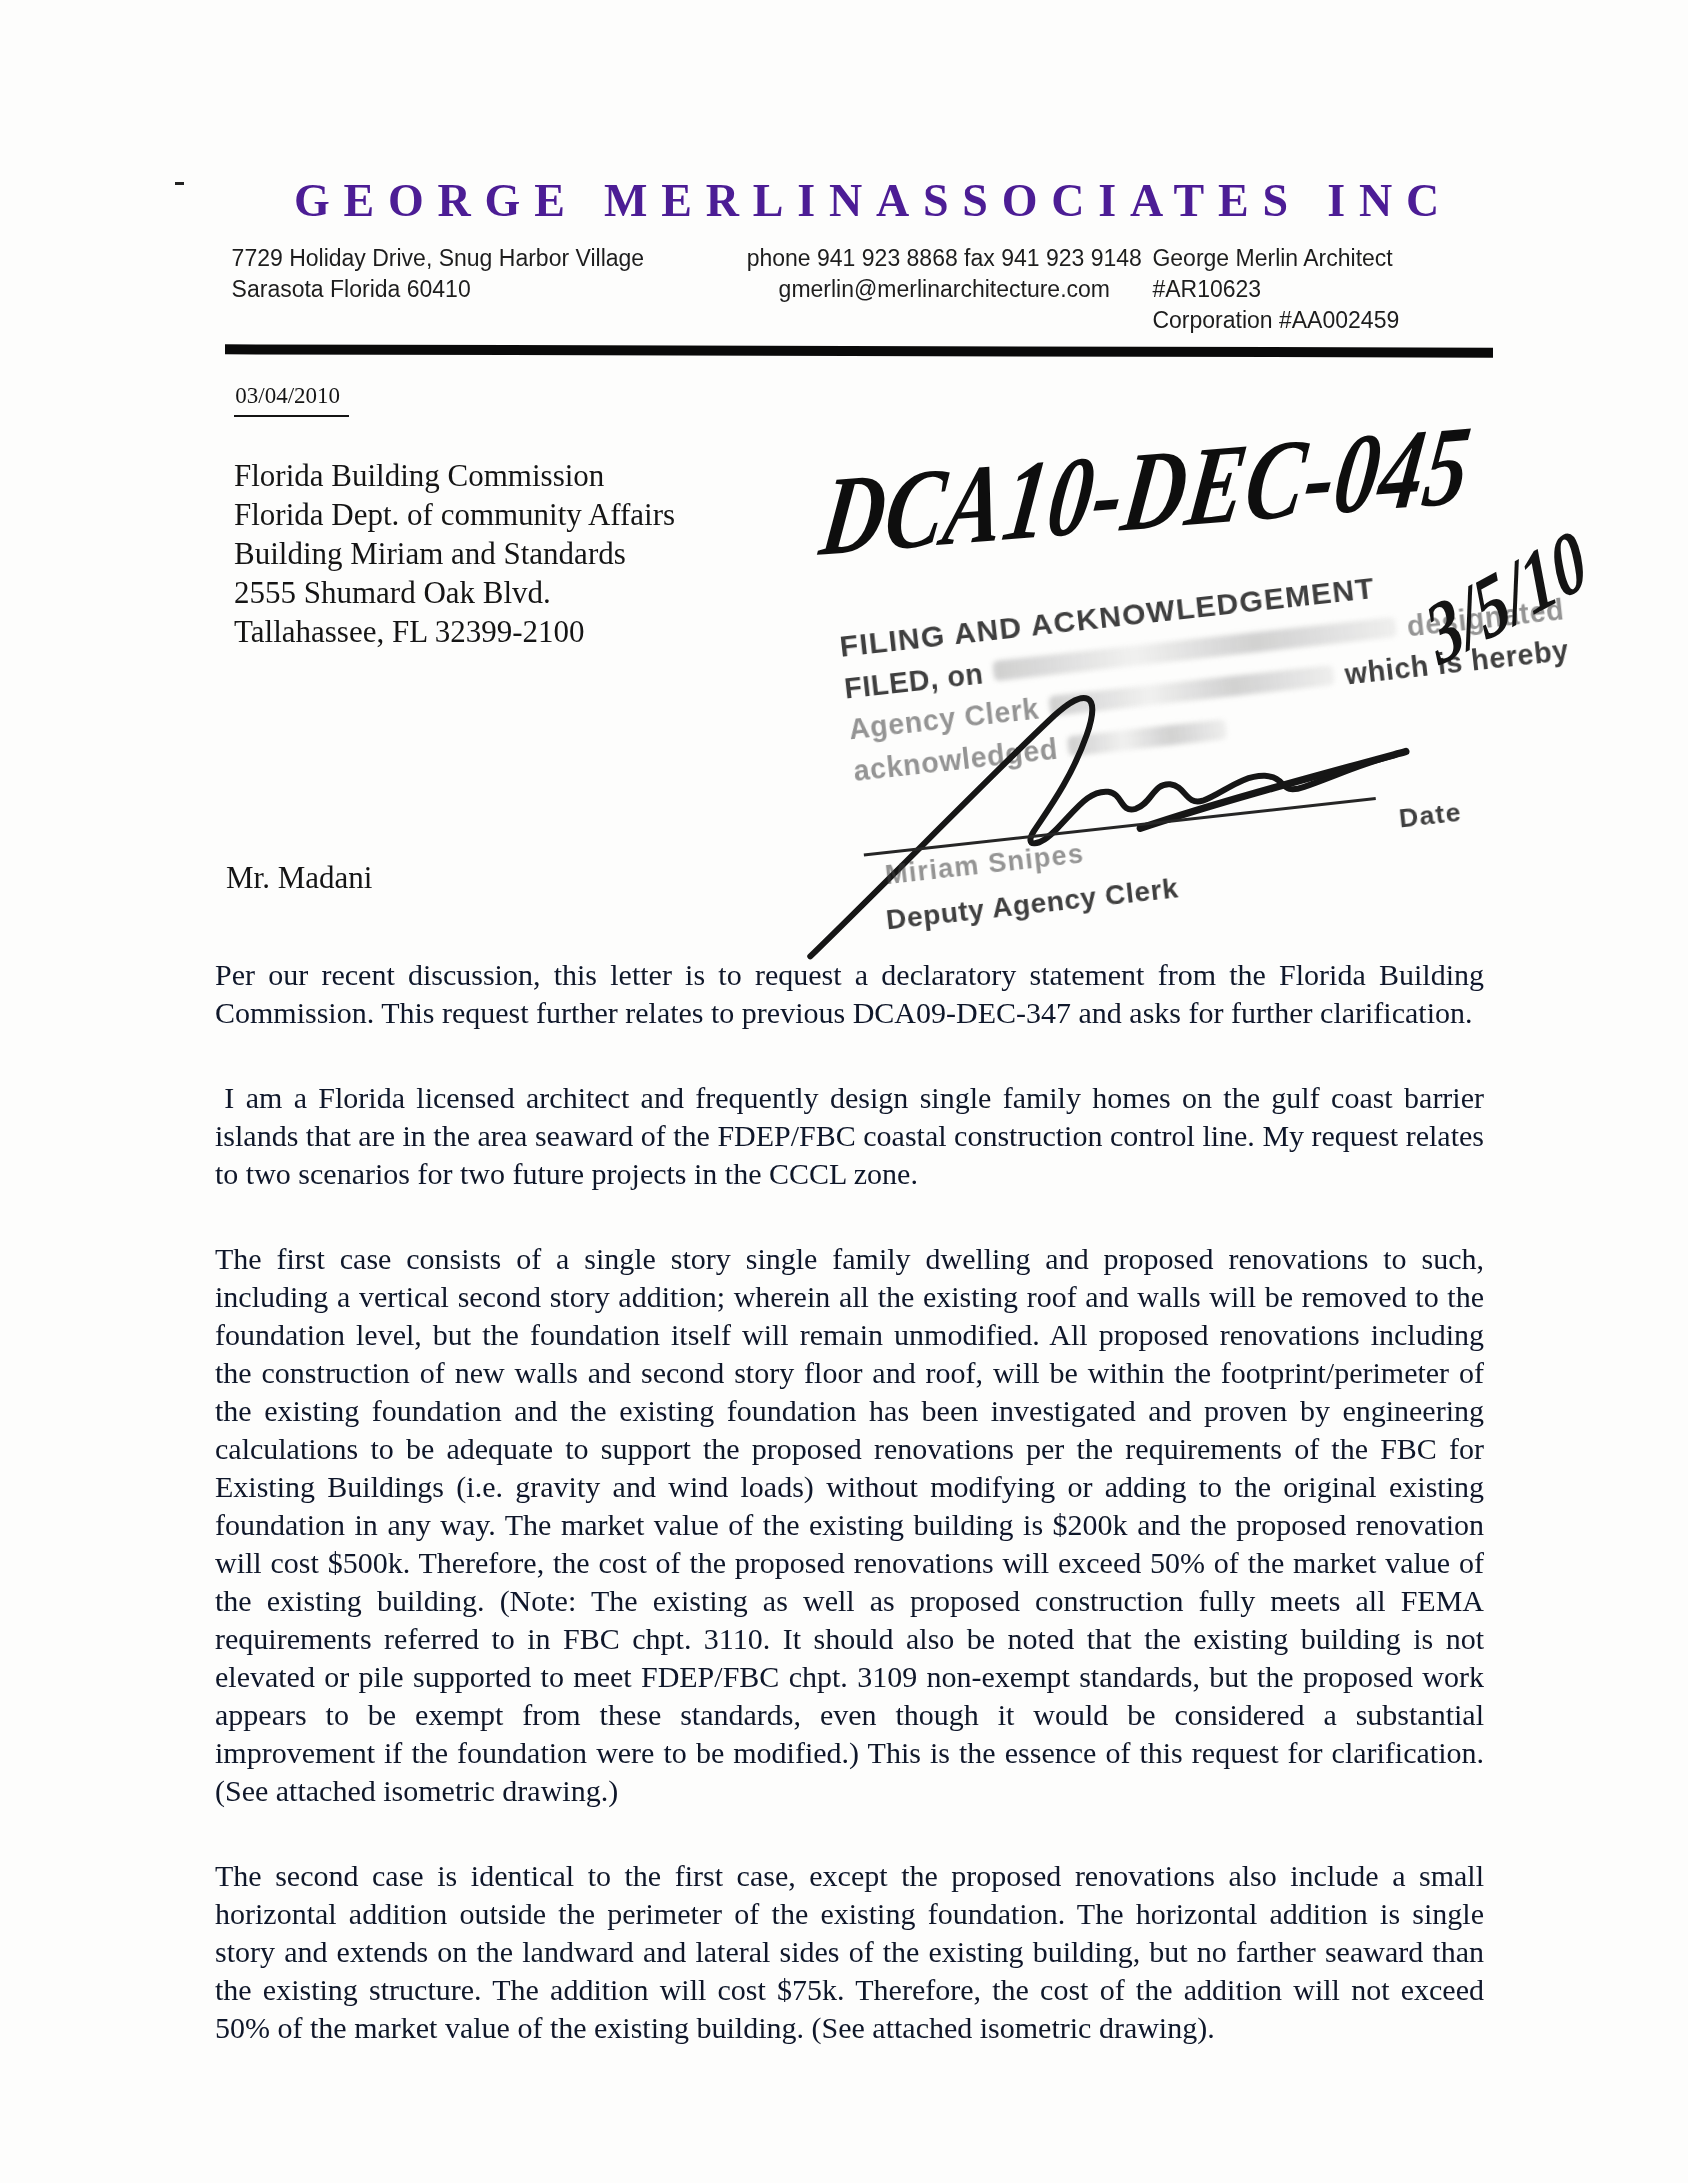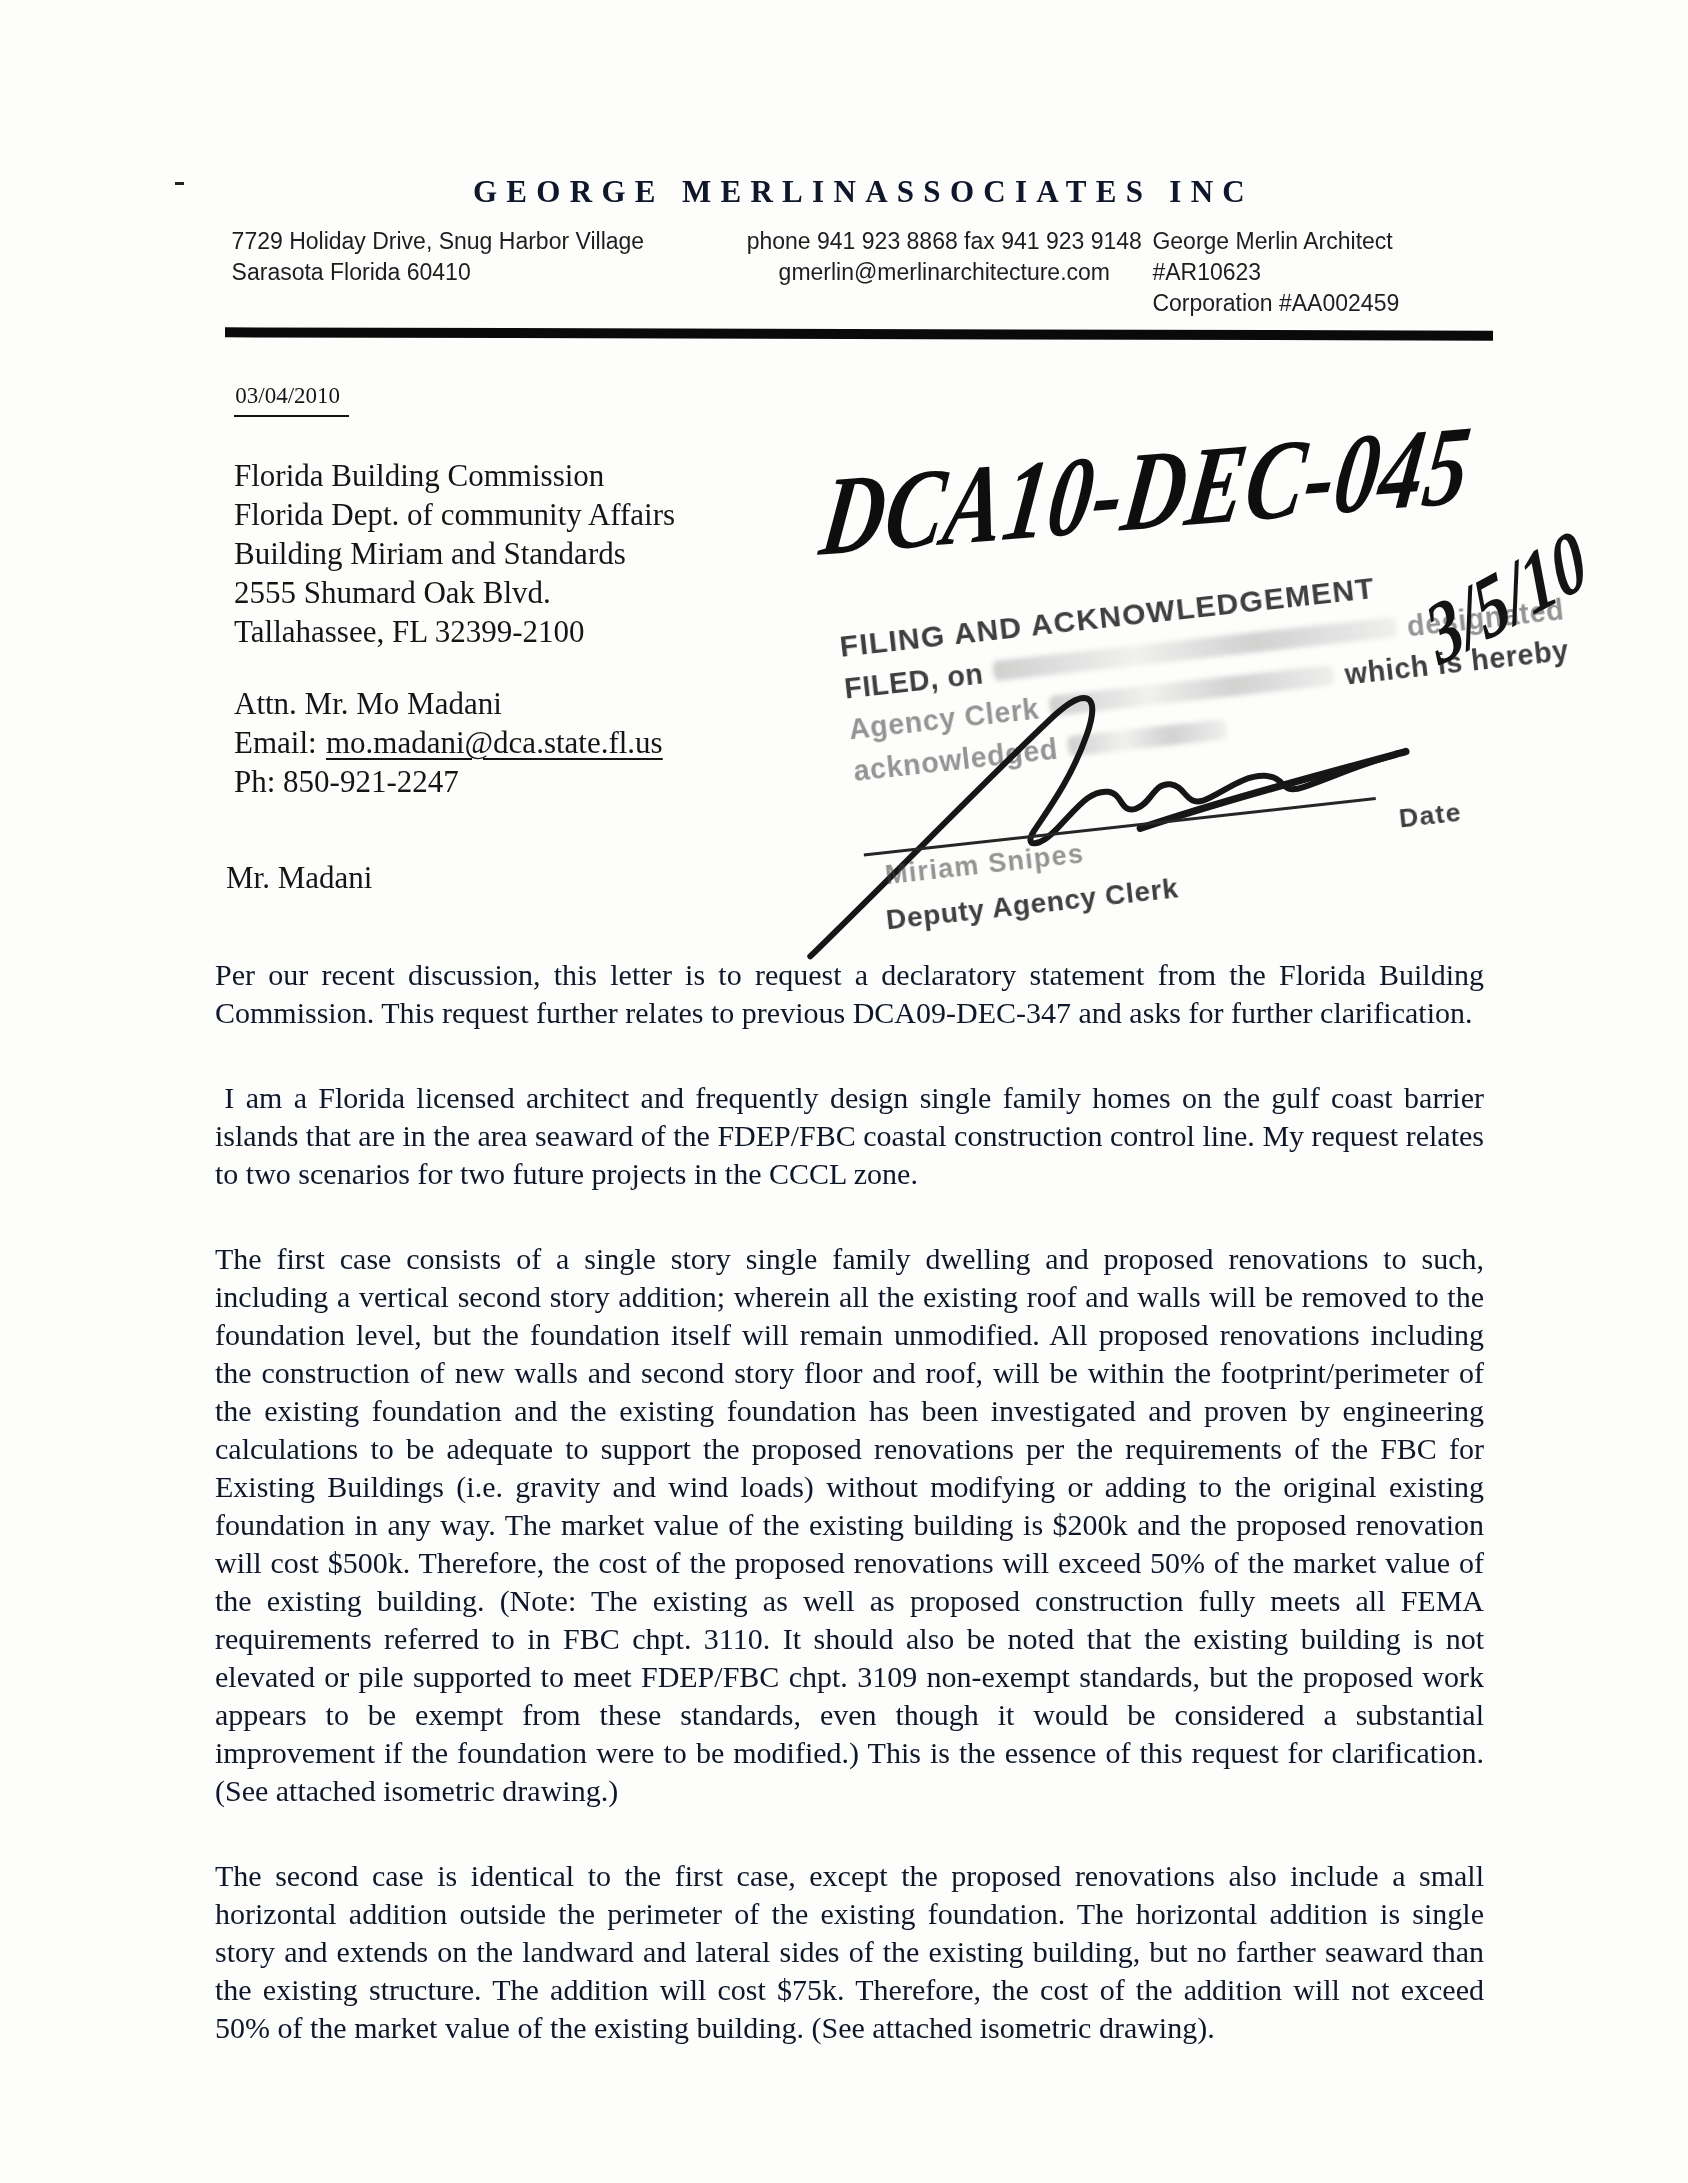--- a/index.html
+++ b/index.html
@@ -2,22 +2,22 @@
 <html style="font-size:10.6px"><head>
 <meta charset="utf-8">
 <style>
   html,body{margin:0;padding:0;background:#e8e8e8;}
   .page{
     position:relative;width:1689px;height:2183px;background:#fdfdfc;
     color:#151515;font-family:"Liberation Serif",serif;overflow:hidden;
   }
   
   .letterhead{position:absolute;left:225px;top:174px;width:1268px;}
-  .lh-title{display:flex;justify-content:center;padding:0 40px 0 49px;
-    font-weight:700;font-size:31px;letter-spacing:.30em;white-space:nowrap;color:#0f172a;}
+  .lh-title{display:flex;justify-content:flex-end;padding:0 40px 0 49px;
+    font-weight:700;font-size:46px;letter-spacing:.30em;white-space:nowrap;color:#4c1d95;}
   .lh-sub{display:flex;justify-content:space-between;align-items:center;
     padding:0 37px 0 40px;margin-top:4px;font-size:28.6px;letter-spacing:.62em;white-space:nowrap;color:#181818;}
   .lh-sub .bullet{letter-spacing:0;font-size:25px;}
   .lh-info{display:flex;margin-top:16px;font-family:"Liberation Sans",sans-serif;
     font-size:23px;line-height:31px;color:#1d1d1d;}
   .lh-col1{width:40%;text-align:left;padding-left:6.6px;}
   .lh-col2{width:33%;text-align:center;}
   .lh-col3{width:27%;}
   .lh-rule{margin-top:10px;height:10px;background:#0a0a0a;transform:rotate(.15deg);}
   .speck{position:absolute;left:175px;top:182px;width:9.3px;height:3.3px;background:#222;}
@@ -90,27 +90,20 @@
   <div class="date-line">03/04/2010</div>
 
   <div class="recipient">
     <div>Florida Building Commission</div>
     <div>Florida Dept. of community Affairs</div>
     <div>Building Miriam and Standards</div>
     <div>2555 Shumard Oak Blvd.</div>
     <div>Tallahassee, FL 32399-2100</div>
   </div>
 
-  <div class="attn">
-    <div>Attn. Mr. Mo Madani</div>
-    <div>
-      <span class="lbl">Email:</span><span class="email-underline">mo.madani@dca.state.fl.us</span>
-    </div>
-    <div>Ph:  850-921-2247</div>
-  </div>
 
   <div class="case-number">DCA10-DEC-045</div>
 
   <div class="stamp">
     <div class="s-line first">
       <span>FILING AND ACKNOWLEDGEMENT</span>
     </div>
     <div class="s-line">
       <span>FILED, on</span>
       <span class="smudge"></span>

